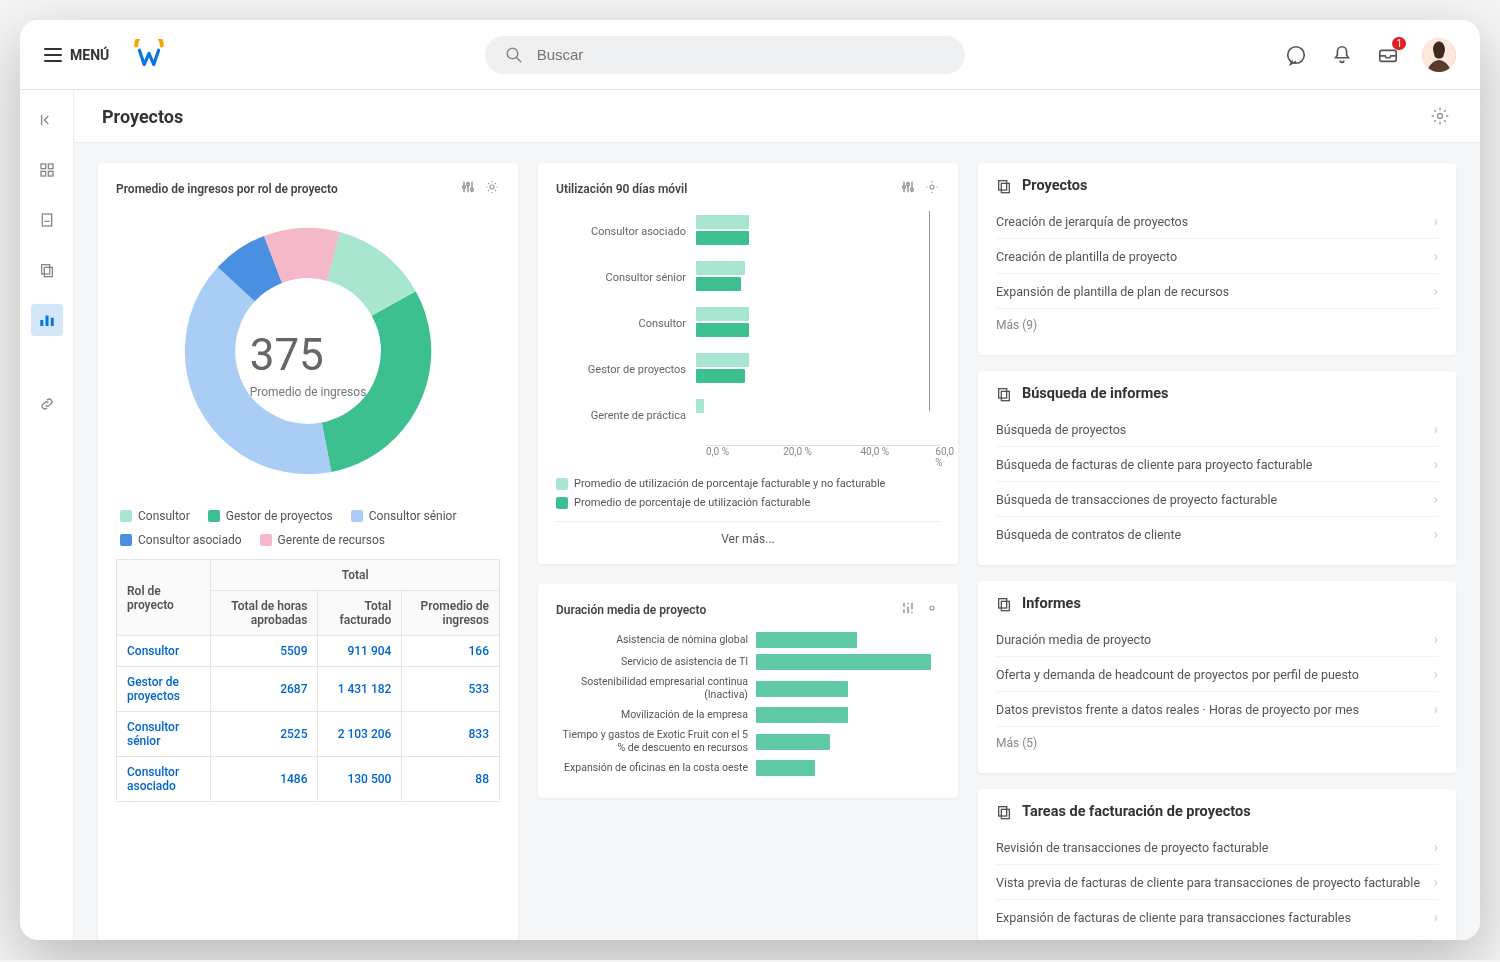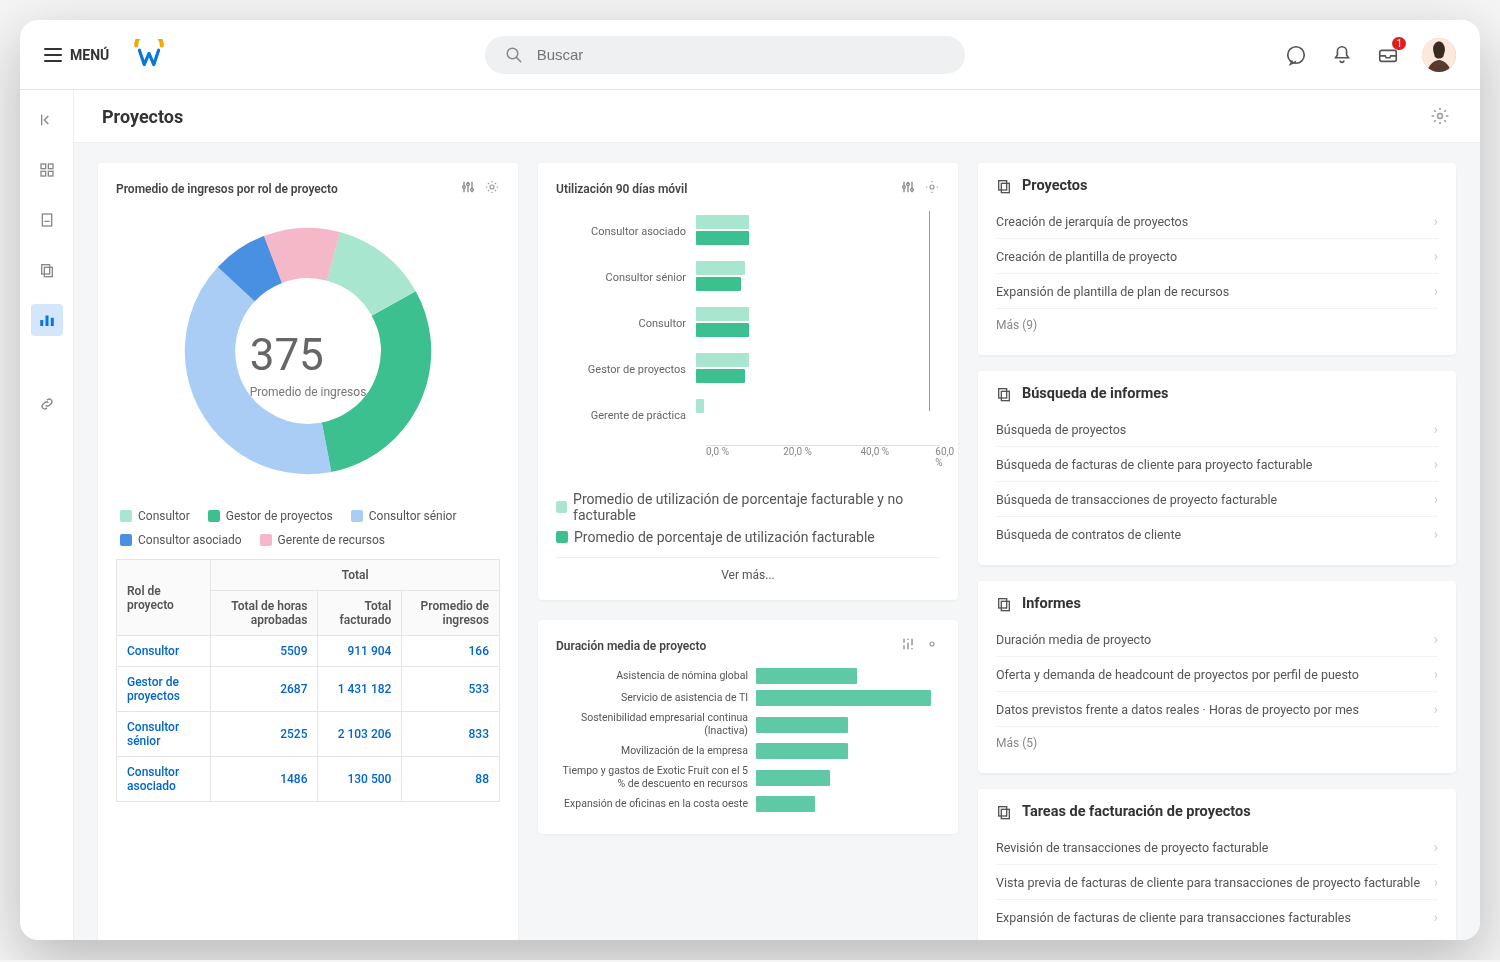--- a/index.html
+++ b/index.html
@@ -53,21 +53,21 @@
   
   .hbar-chart { padding:4px 0 0; }
   .hbar-row { display:flex; align-items:center; margin-bottom:14px;}
   .hbar-label { width:140px; text-align:right; font-size:11px; color:#666; padding-right:10px;}
   .hbar-bars { flex:1; position:relative; height:32px;}
   .hbar-bars .bar { position:absolute; height:14px; border-radius:1px;}
   .hbar-bars .bar.light { top:0; background:#a8e6cf;}
   .hbar-bars .bar.dark  { top:16px; background:#3cc08f;}
   .axis { display:flex; margin-left:150px; font-size:10px; color:#888; border-top:1px solid #ddd; position:relative;}
   .axis span { position:absolute;}
-  .chart-legend { font-size:14px; color:#555; margin-top:30px;}
+  .chart-legend { font-size:11px; color:#555; margin-top:16px;}
   .chart-legend .legend-item { margin-bottom:6px;}
   .ver-mas { text-align:center; font-size:12px; color:#555; padding:10px 0 2px; border-top:1px solid #eee; margin-top:12px;}
   
   .dur-row { display:flex; align-items:center; margin-bottom:6px;}
   .dur-label { width:200px; text-align:right; font-size:10.5px; color:#555; padding-right:8px; line-height:1.2;}
   .dur-bar { height:16px; background:#5fc9a5; border-radius:1px;}
   
   .right-col { display:flex; flex-direction:column; gap:16px;}
   .section { background:#fff; border-radius:4px; box-shadow:0 1px 3px rgba(0,0,0,0.06); padding:14px 18px;}
   .section-head { display:flex; align-items:center; gap:10px; font-weight:700; font-size:14.5px; margin-bottom:10px; color:#333;}

